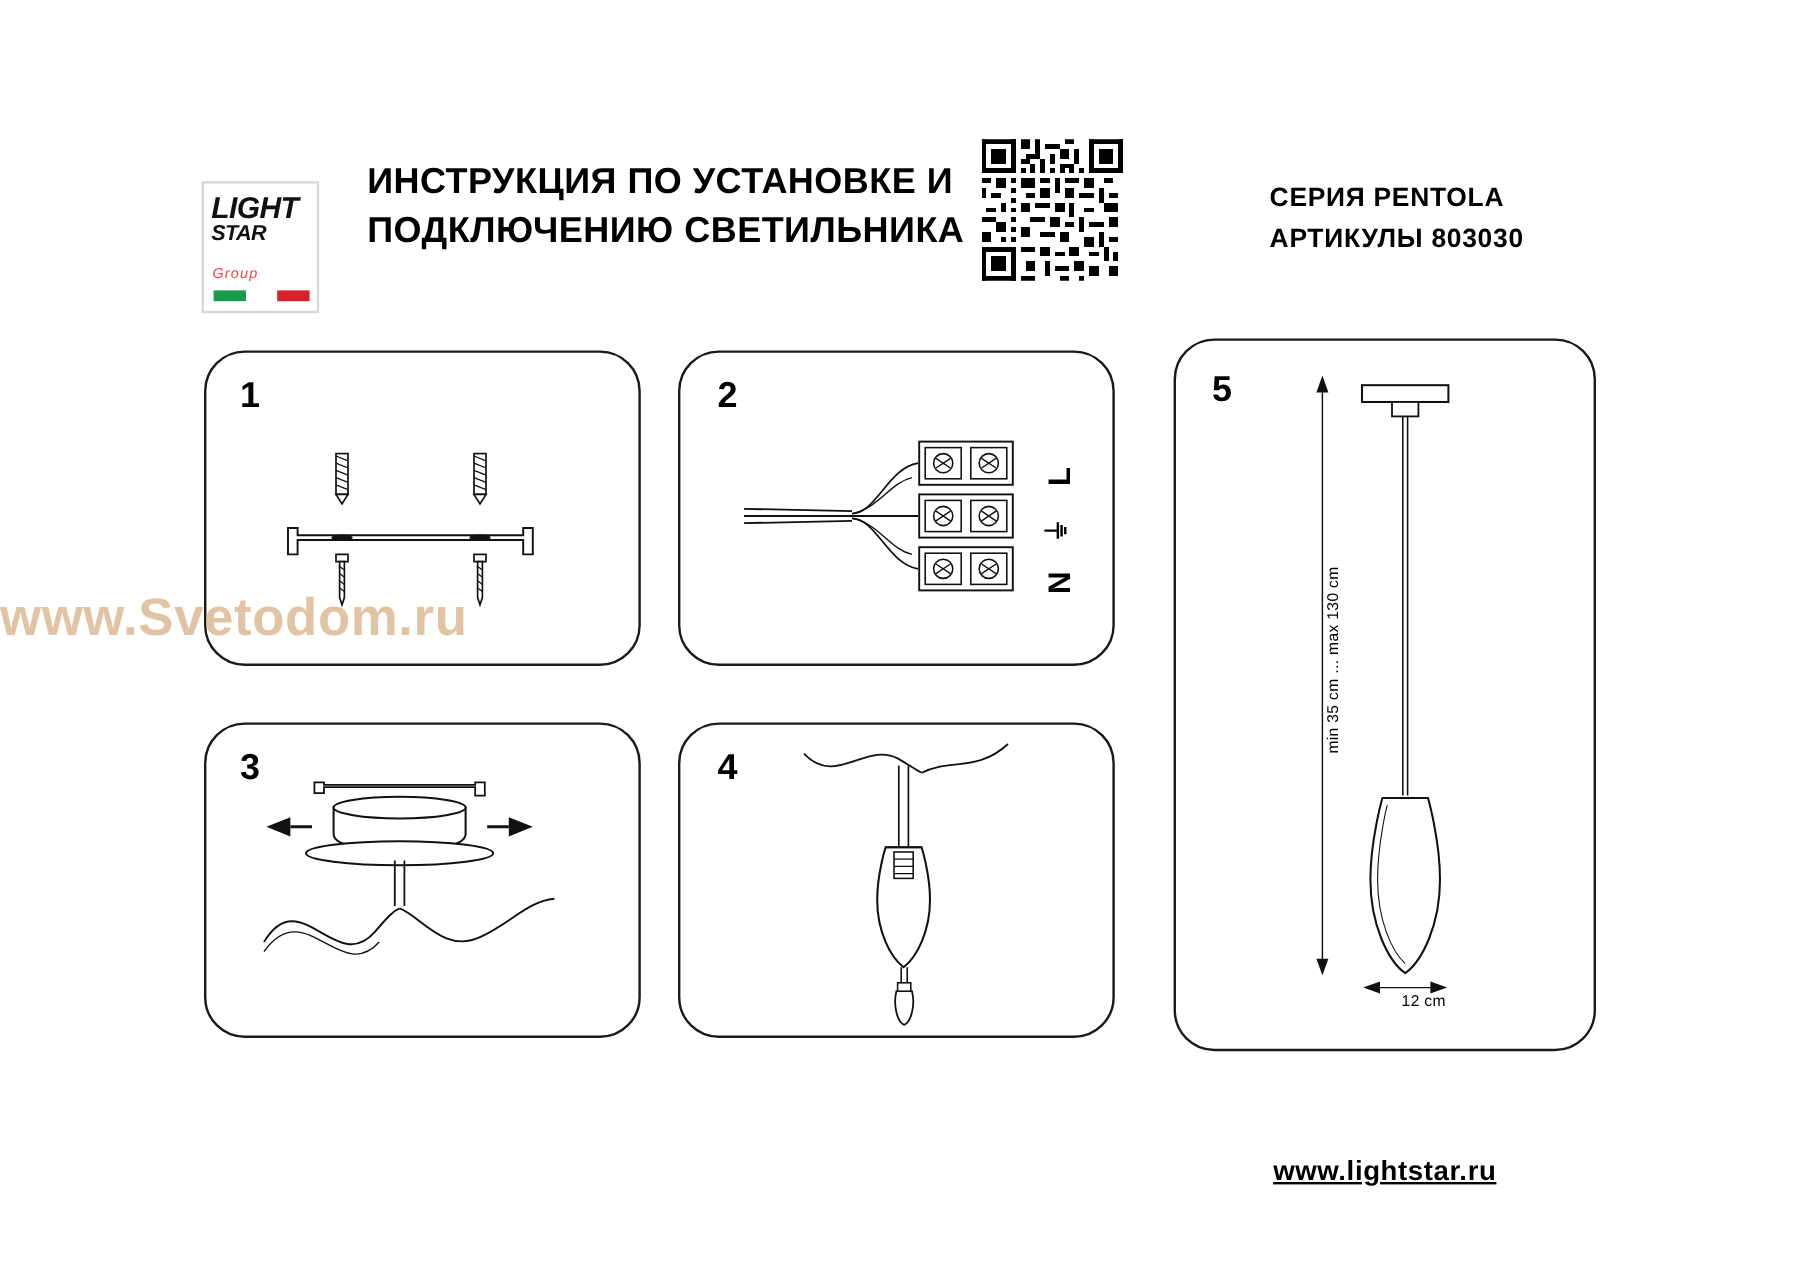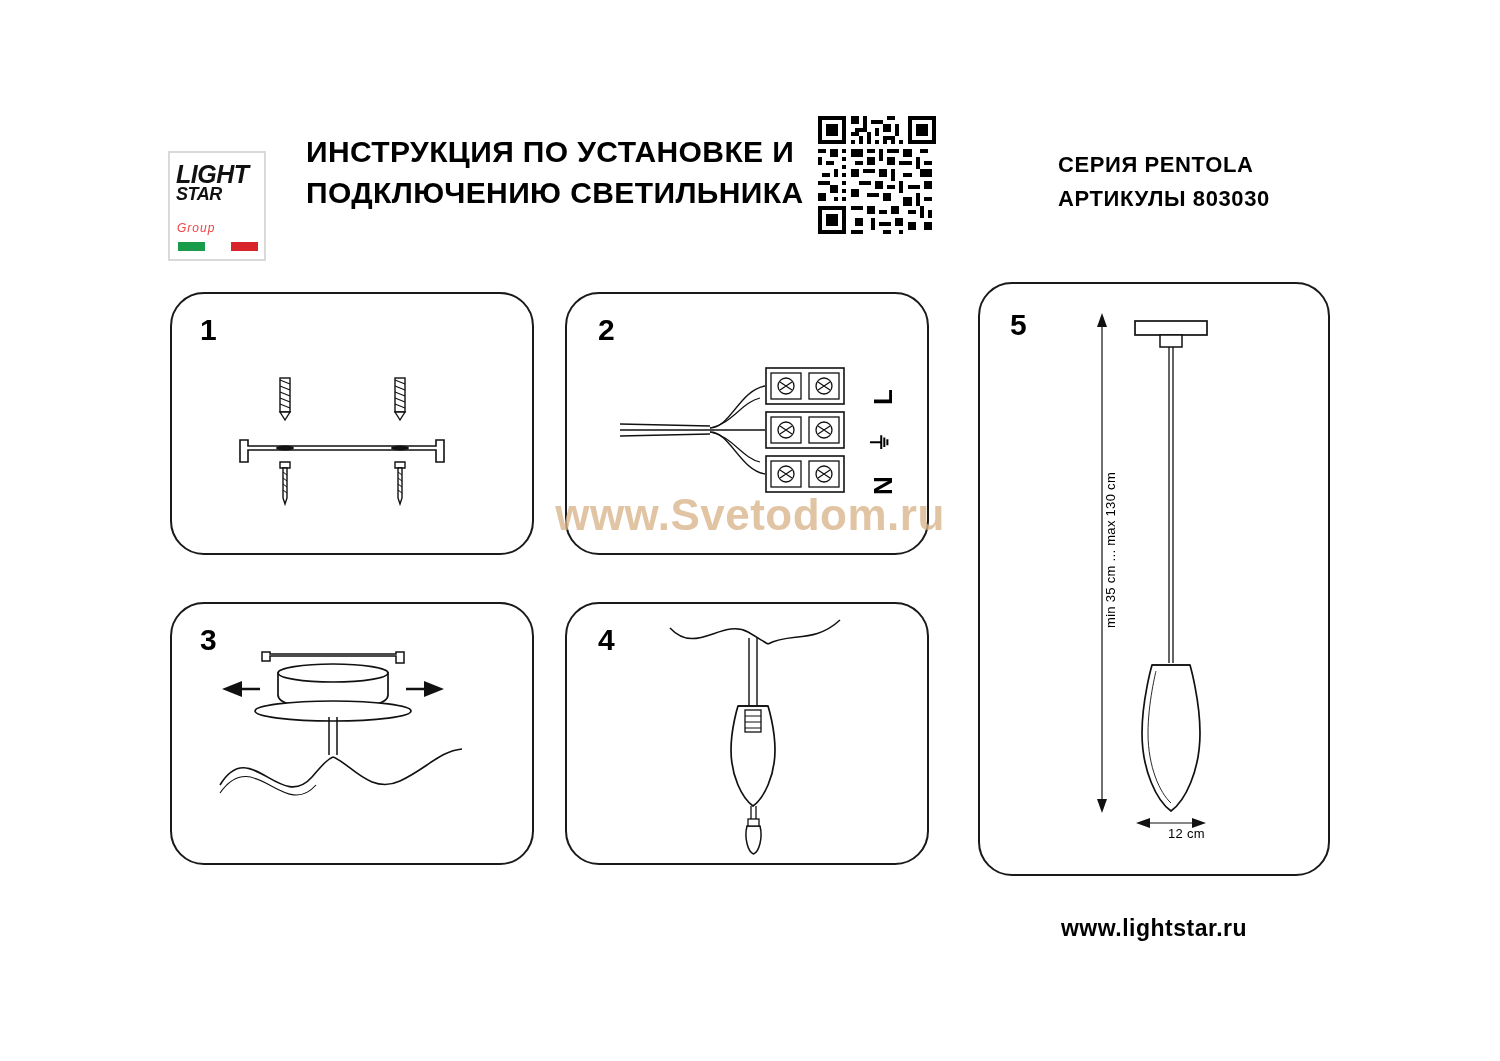--- a/index.html
+++ b/index.html
@@ -131,39 +131,40 @@
   #num5 { left: 1010px; top: 308px; }
 
   .fig { position: absolute; }
 
   
   #watermark {
     position: absolute;
     left: 0;
     top: 490px;
     width: 1500px;
-    text-align: center;
+    text-align: left;
     font-size: 44px;
     font-weight: bold;
     color: #d9b48a;
     opacity: 0.78;
     letter-spacing: 0.5px;
     pointer-events: none;
   }
 
   
   #footer {
     position: absolute;
     left: 978px;
-    top: 915px;
+    top: 962px;
     width: 352px;
     text-align: center;
     font-size: 23px;
     font-weight: bold;
     letter-spacing: 0.5px;
+    text-decoration: underline;
   }
 
   
   .vlabel {
     position: absolute;
     transform-origin: 0 0;
     transform: rotate(-90deg);
     white-space: nowrap;
     font-size: 13px;
     letter-spacing: 0.3px;

